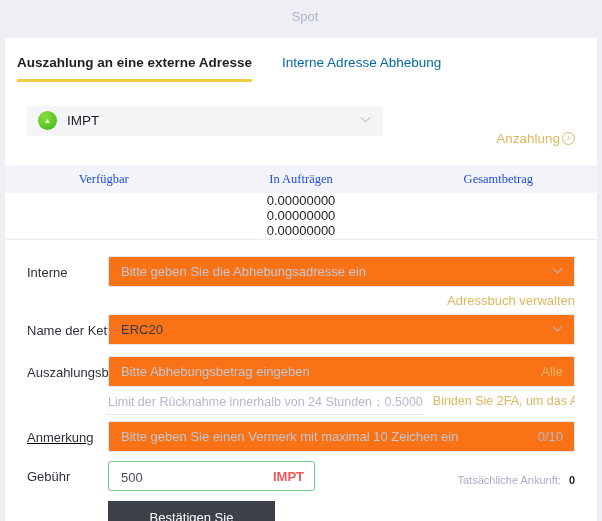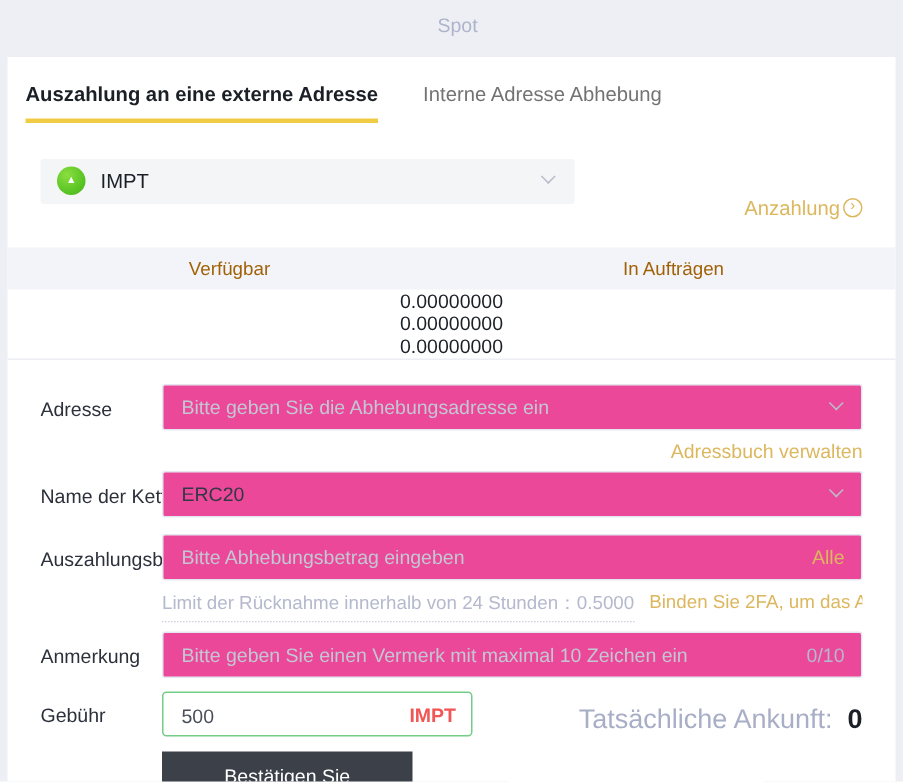--- a/index.html
+++ b/index.html
@@ -9,64 +9,64 @@
   .breadcrumb { display:flex; align-items:center; gap:17px; padding:9px 0 0 8px; font-size:13px;flex-direction:column; }
   .crumb-parent { color:#aeb4ca; cursor:pointer; }
   .crumb-sep { color:#99a0b4; font-size:12px; transform:scale(.8,1.1); }
   .crumb-current { color:#1b2027; font-weight:normal; font-size:13.5px; }
 
   .card { position:absolute; left:5px; right:5px; top:38px; bottom:0; background:#ffffff; }
 
   .tabs { display:flex; gap:30px; padding:17px 22px 0 12px; }
   .tab { font-size:13.5px; padding-bottom:9px; cursor:pointer; }
   .tab.active { color:#1b2027; font-weight:bold; border-bottom:3px solid #f0cc44; }
-  .tab.inactive { color:#737373; }
+  .tab.inactive { color:#0369a1; }
 
   .coin-row { margin:13px 22px 0 22px; display:flex; align-items:center; justify-content:space-between; }
   .coin-select { width:356px; height:30px; background:#f4f5f7; border-radius:2px; display:flex; align-items:center; padding:0 14px 0 11px; cursor:pointer; }
   .coin-icon { width:19px; height:19px; border-radius:50%; background:radial-gradient(circle at 35% 30%, #8ade3f, #3db514); color:#fff; display:flex; align-items:center; justify-content:center; font-size:7px; line-height:1; flex:0 0 auto; }
   .coin-symbol { margin-left:10px; font-size:13.5px; color:#1b2027; }
   .chev { width:7px; height:7px; border-right:1.5px solid #b9bdcb; border-bottom:1.5px solid #b9bdcb; transform:rotate(45deg) translate(-2px,-2px); }
   .coin-select .chev { margin-left:auto; }
   .deposit-link { color:#dcb75e; font-size:13.5px; display:flex; align-items:center; gap:2px; cursor:pointer;margin-top:36px; }
   .circle-arrow { width:13px; height:13px; border:1.3px solid #dcb75e; border-radius:50%; display:flex; align-items:center; justify-content:center; font-size:10px; line-height:1; padding-bottom:1px; }
 
   .balance { margin-top:19px; }
   .balance-head { background:#f3f4f9; height:28px; display:flex; align-items:center; }
-  .balance-head .col { flex:1; text-align:center; font-size:12.5px; color:#a16207; }
+  .balance-head .col { flex:1; text-align:center; font-size:12.5px; color:#1d4ed8;font-family:Liberation Serif, serif; }
   .balance-vals { height:36px; display:flex; align-items:center;flex-direction:column; }
   .balance-vals .col { flex:1; text-align:center; font-size:13px; color:#1b2027; }
 
   .divider { height:1px; background:#eceef3; margin-top:10px; }
 
   .form { padding:16px 22px 0 22px; }
   .frow { display:flex; align-items:flex-start; }
   .flabel { width:81px; flex:0 0 81px; padding-top:9px; font-size:13px; color:#2b303b; white-space:nowrap; overflow:hidden; }
   .ffield { flex:1; position:relative; }
-  .tinput { width:100%; height:31px; border:1px solid #e4e7ef; border-radius:2px; background:#ec4899; font-size:13px; color:#333846; padding:0 34px 0 12px; font-family:inherit; outline:none; }
+  .tinput { width:100%; height:31px; border:1px solid #e4e7ef; border-radius:2px; background:#f97316; font-size:13px; color:#333846; padding:0 34px 0 12px; font-family:inherit; outline:none; }
   .tinput::placeholder { color:#c3c7d4; opacity:1; }
   .ffield .chev { position:absolute; right:14px; top:12px; }
   .inline-right { position:absolute; right:12px; top:8px; font-size:13px; }
   .gold { color:#dcb75e; cursor:pointer; }
   .counter { color:#b4b9cd; }
 
   .link-row { display:flex; justify-content:flex-end; padding:6px 0 6px 0; font-size:13px; }
 
   .row-chain { margin-top:0px; }
   .row-amount { margin-top:11px; }
   .hint-row { margin:7px 0 6px 81px; display:flex; align-items:flex-start; font-size:12.5px; white-space:nowrap; overflow:hidden; }
   .hint-plain { color:#b4b9cd; border-bottom:1px dotted #ccd0e0; padding-bottom:3px; }
   .hint-link { color:#dcb75e; margin-left:10px; cursor:pointer; }
 
-  .row-memo { margin-top:0px; }
+  .row-memo { margin-top:0px;text-decoration:underline; }
   .row-fee { margin-top:9px; align-items:center; }
   .fee-wrap { position:relative; width:207px; }
   .fee-input { width:207px; height:30px; border:1.5px solid #74cd85; border-radius:3px; font-size:13px; color:#4a4f5a; padding:3px 50px 0 12px; outline:none; font-family:inherit; }
   .fee-currency { position:absolute; right:11px; top:8px; font-size:13px; color:#f25555; font-weight:bold; }
-  .arrival { margin-left:auto; font-size:18px; padding-top:7px; }
+  .arrival { margin-left:auto; font-size:11px; padding-top:7px; }
   .arrival-label { color:#a9aec7; }
   .arrival-value { color:#1b2027; font-weight:bold; margin-left:5px; }
 
   .btn-row { margin:10px 0 0 81px; }
   .submit-btn { width:167px; height:32px; background:#3b4049; color:#ffffff; border:none; border-radius:0; font-size:13px; font-family:inherit; cursor:pointer; }
 </style>
 </head>
 <body>
 
 <div class="breadcrumb">
@@ -91,34 +91,35 @@
     <div class="deposit-link">
       <span>Anzahlung</span>
       <span class="circle-arrow">›</span>
     </div>
   </div>
 
   <div class="balance">
     <div class="balance-head">
       <div class="col">Verfügbar</div>
       <div class="col">In Aufträgen</div>
+      <div class="col">Gesamtbetrag</div>
     </div>
     <div class="balance-vals">
       <div class="col">0.00000000</div>
       <div class="col">0.00000000</div>
       <div class="col">0.00000000</div>
     </div>
   </div>
 
   <div class="divider"></div>
 
   <div class="form">
 
     <div class="frow">
-      <div class="flabel">Adresse</div>
+      <div class="flabel">Interne</div>
       <div class="ffield">
         <input class="tinput" type="text" placeholder="Bitte geben Sie die Abhebungsadresse ein" style="">
         <span class="chev"></span>
       </div>
     </div>
 
     <div class="link-row">
       <span class="gold">Adressbuch verwalten</span>
     </div>
 

